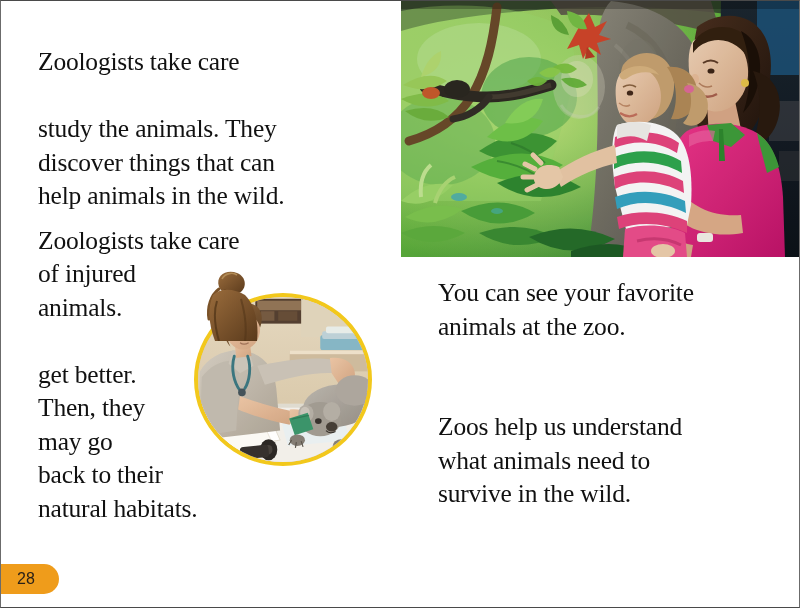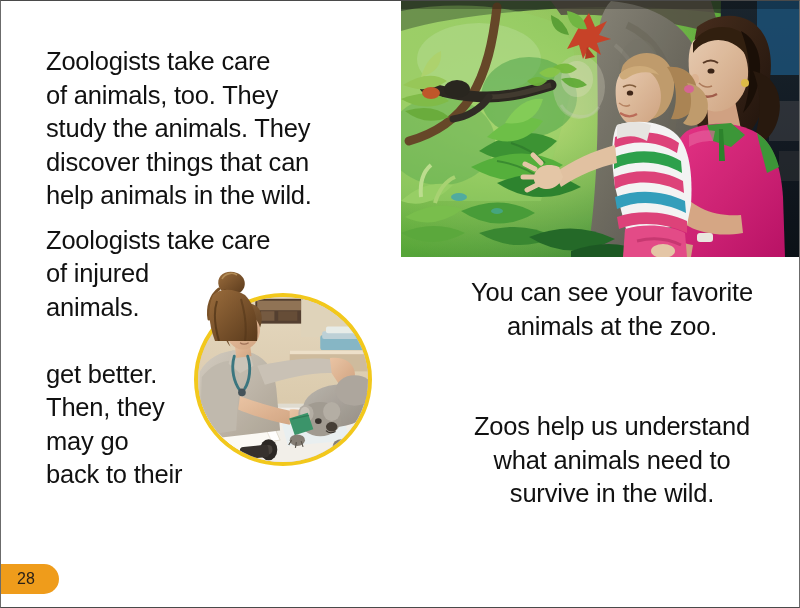--- a/index.html
+++ b/index.html
@@ -35,25 +35,25 @@
 
   
   .text-block {
     position: absolute;
     color: #111111;
     font-size: 25.5px;
     line-height: 33.5px;
     letter-spacing: -0.2px;
     font-weight: 400;
   }
-  .para { margin: 0 0 11px 8px; }
+  .para { margin: 0 0 11px 0; font-family: Liberation Serif, serif; }
   .para:last-child { margin-bottom: 0; }
 
   #left-text  { left: 37px; top: 44px;  width: 330px; }
-  #right-text { left: 37px; top: 275px; width: 340px; text-align: center; }
+  #right-text { left: 37px; top: 275px; width: 340px; }
 
   
   #zoo-photo {
     position: absolute;
     left: 400px;
     top: 0px;
     width: 400px;
     height: 256px;
     overflow: hidden;
     background: #1d2a20;
@@ -115,33 +115,33 @@
 </style>
 </head>
 <body>
 
 <div id="book-spread">
 
   <div class="page" id="page-left">
 
     <div class="text-block" id="left-text">
       <p class="para"><span>Zoologists take care</span><br>
-        <span>of animals, too. They</span><br>
+        <br>
         <span>study the animals. They</span><br>
         <span>discover things that can</span><br>
         <span>help animals in the wild.</span></p>
       <p class="para"><span>Zoologists take care</span><br>
         <span>of injured</span><br>
         <span>animals.</span><br>
         <br>
         <span>get better.</span><br>
         <span>Then, they</span><br>
         <span>may go</span><br>
         <span>back to their</span><br>
-        </p>
+        <span>natural habitats.</span></p>
     </div>
 
     <div id="vet-photo-wrap">
       <div id="vet-circle">
         <svg viewBox="0 0 178 173" preserveAspectRatio="xMidYMid slice">
           <defs>
             <linearGradient id="wallG" x1="0" y1="0" x2="0" y2="1">
               <stop offset="0" stop-color="#e4d7bd"></stop>
               <stop offset="1" stop-color="#d2c0a0"></stop>
             </linearGradient>

